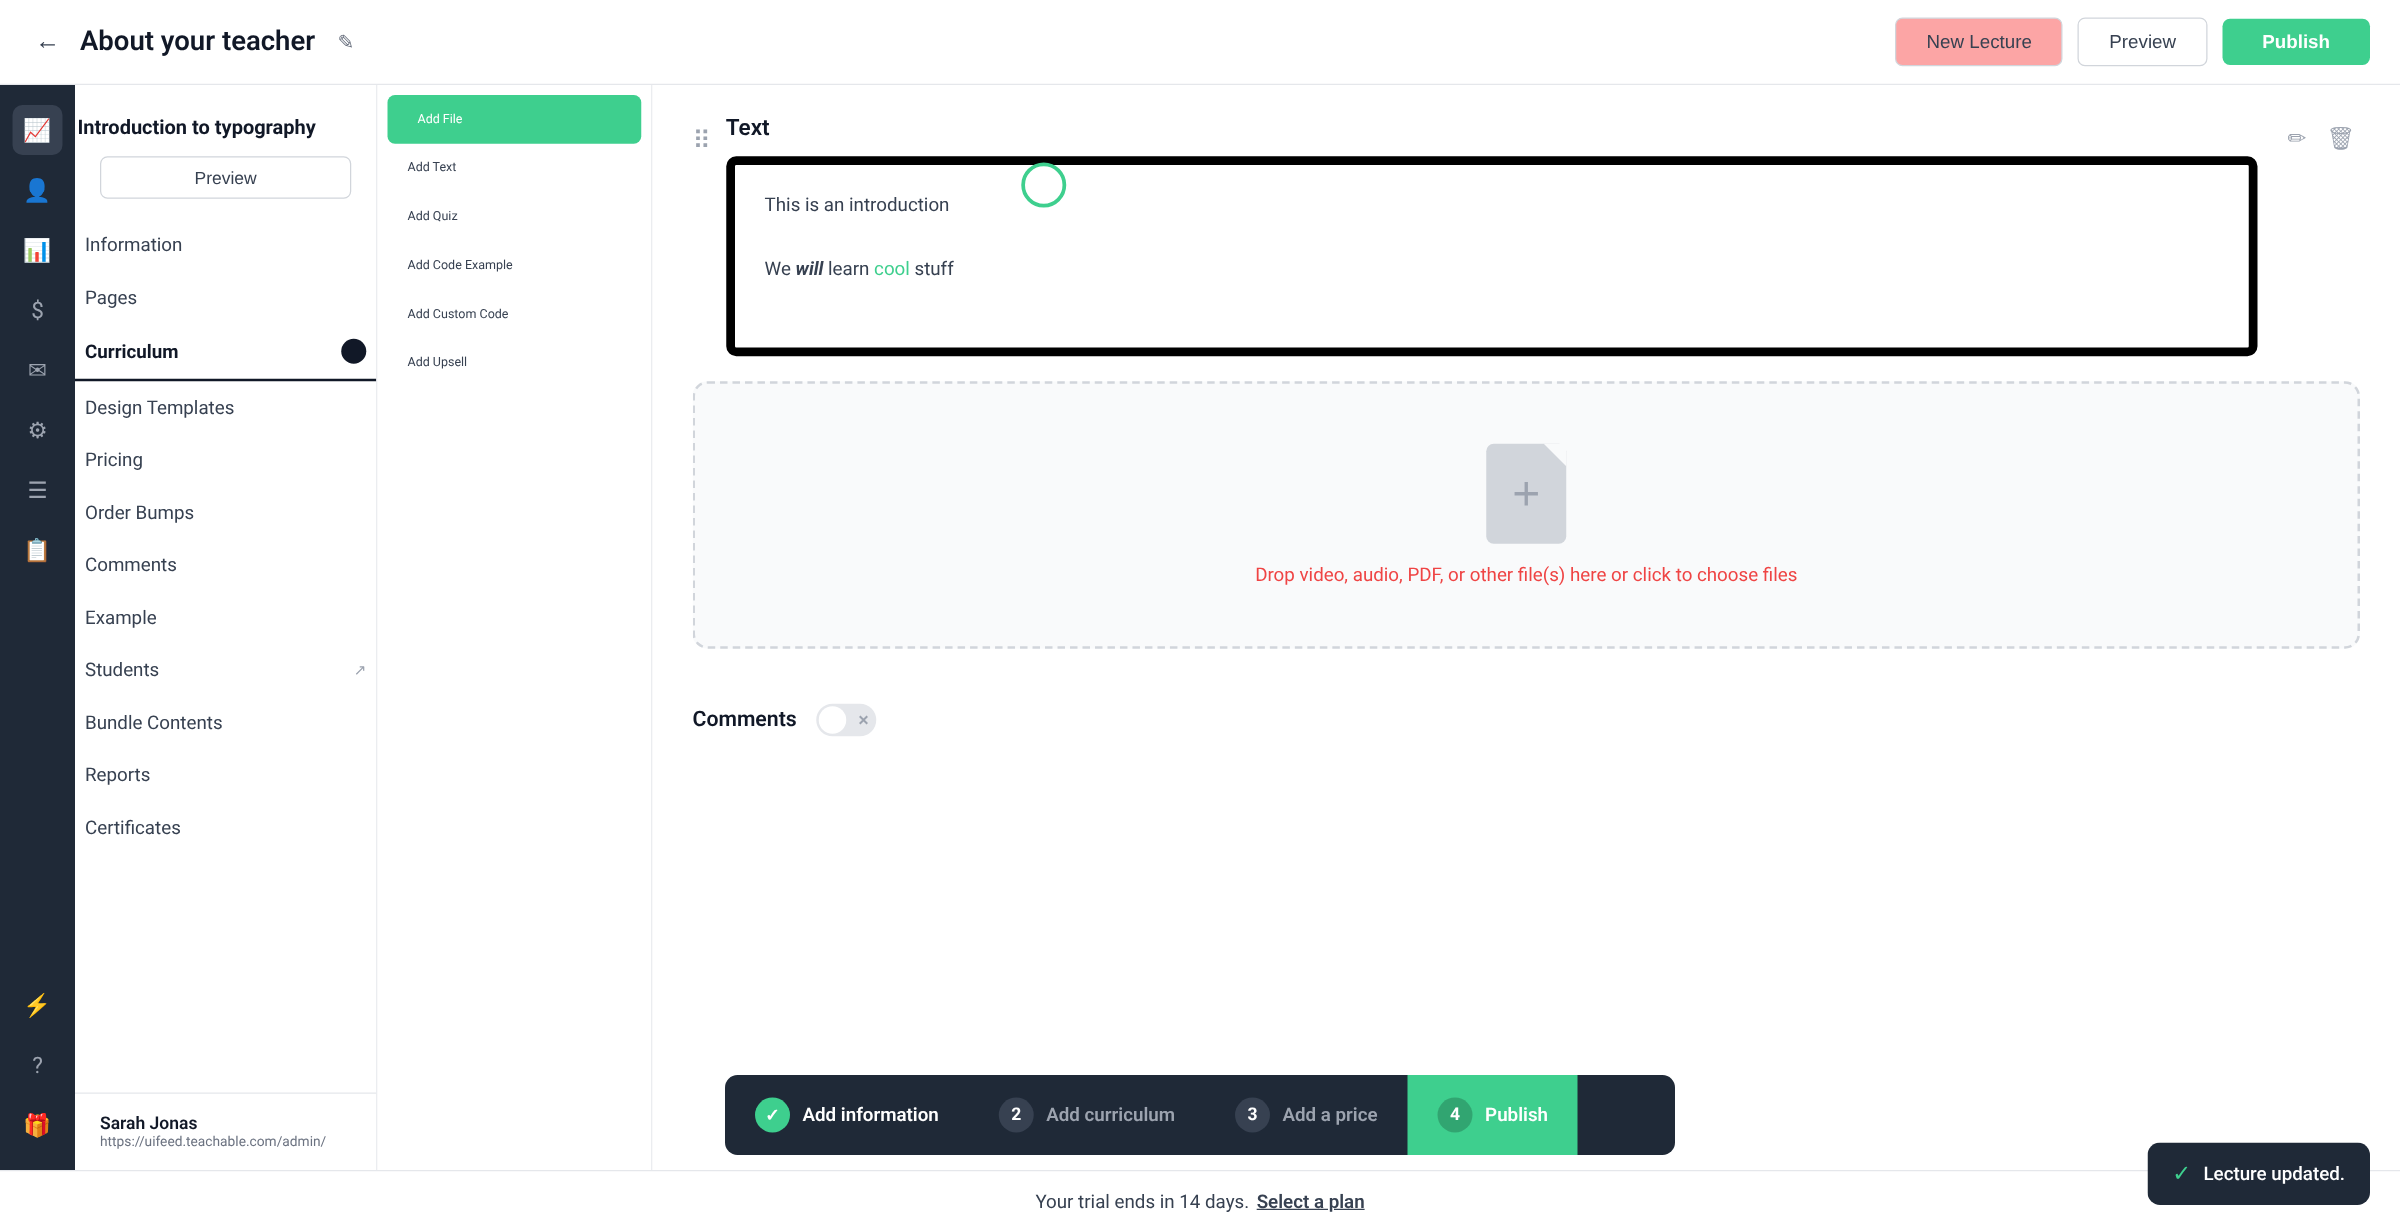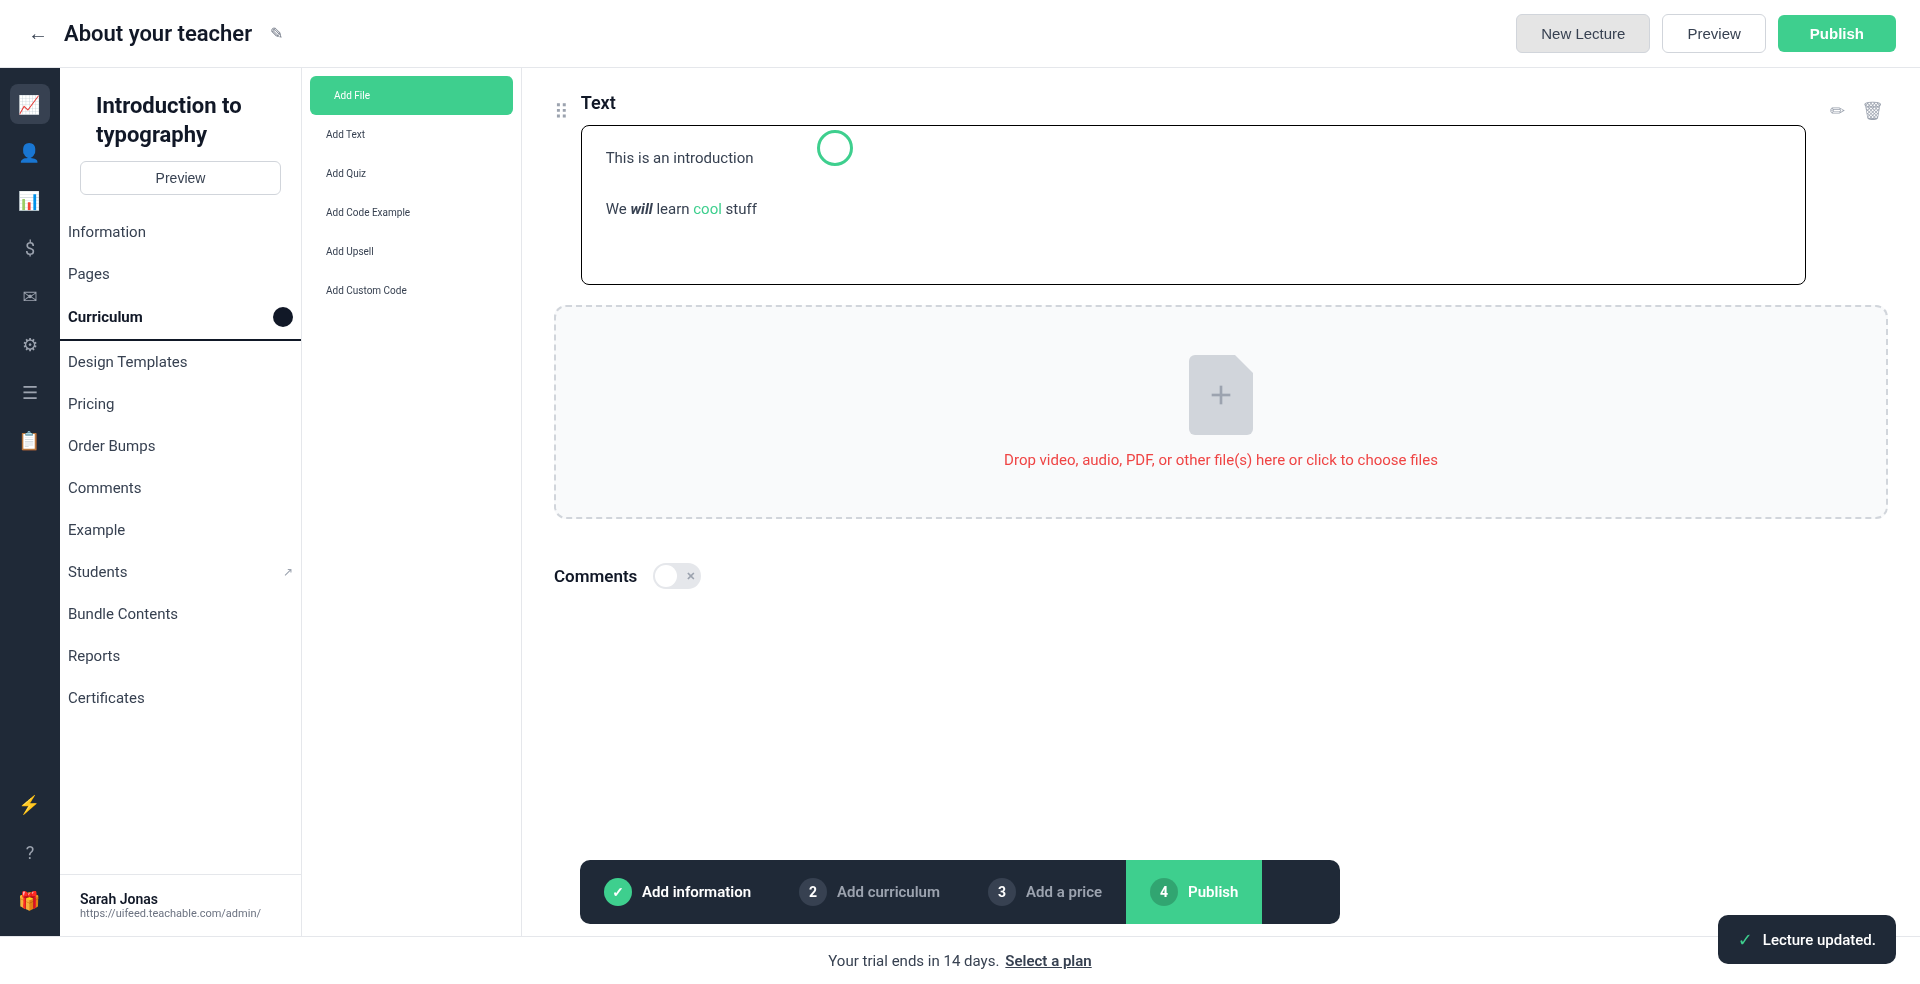--- a/index.html
+++ b/index.html
@@ -9,21 +9,21 @@
     .topbar {
       display: flex; align-items: center; justify-content: space-between;
       padding: 0 24px; height: 68px; border-bottom: 1px solid #e5e7eb;
       background: #fff; flex-shrink: 0;
     }
     .topbar-left { display: flex; align-items: center; gap: 12px; }
     .topbar-back { background: none; border: none; cursor: pointer; font-size: 20px; color: #374151; padding: 4px; }
     .topbar-title { font-size: 22px; font-weight: 600; color: #111827; }
     .topbar-edit { background: none; border: none; cursor: pointer; color: #6b7280; font-size: 16px; margin-left: 6px; }
     .topbar-actions { display: flex; align-items: center; gap: 12px; }
-    .btn-new-lecture { padding: 10px 24px; border: 1.5px solid #d1d5db; background: #e5e5e5; border-radius: 6px; font-size: 15px; font-weight: 500; cursor: pointer; color: #374151; }
+    .btn-new-lecture { padding: 10px 24px; border: 1.5px solid #d1d5db; background: #fca5a5; border-radius: 6px; font-size: 15px; font-weight: 500; cursor: pointer; color: #374151; }
     .btn-preview { padding: 10px 24px; border: 1.5px solid #d1d5db; background: #fff; border-radius: 6px; font-size: 15px; font-weight: 500; cursor: pointer; color: #374151; }
     .btn-publish { padding: 10px 32px; background: #3ecf8e; border: none; border-radius: 6px; font-size: 15px; font-weight: 600; cursor: pointer; color: #fff; }
 
     
     .main-layout { display: flex; flex: 1; overflow: hidden; }
 
     
     .icon-sidebar {
       width: 60px; background: #1f2937; display: flex; flex-direction: column; align-items: center;
       padding: 16px 0; gap: 8px; flex-shrink: 0;
@@ -31,21 +31,21 @@
     .icon-sidebar-item { width: 40px; height: 40px; display: flex; align-items: center; justify-content: center; border-radius: 8px; cursor: pointer; color: #9ca3af; font-size: 18px; }
     .icon-sidebar-item:hover, .icon-sidebar-item.active { background: #374151; color: #fff; }
     .icon-sidebar-spacer { flex: 1; }
 
     
     .nav-sidebar {
       width: 242px; background: #fff; border-right: 1px solid #e5e7eb;
       display: flex; flex-direction: column; padding: 0; flex-shrink: 0; overflow-y: auto;
     }
     .nav-course-title {
-      padding: 24px 36px 12px; font-size: 22px; font-weight: 700; color: #111827; line-height: 1.3;
+      padding: 24px 2px 12px; font-size: 16px; font-weight: 700; color: #111827; line-height: 1.3;
     }
     .nav-preview-btn {
       margin: 0 20px 16px; padding: 8px 0; background: #fff; border: 1.5px solid #d1d5db;
       border-radius: 6px; font-size: 14px; font-weight: 500; cursor: pointer; color: #374151; text-align: center;
     }
     .nav-item {
       padding: 12px 8px; font-size: 15px; color: #374151; cursor: pointer; display: flex; align-items: center; justify-content: space-between;
     }
     .nav-item.active { font-weight: 700; color: #111827; border-bottom: 2px solid #111827; }
     .nav-item .badge { width: 20px; height: 20px; background: #111827; border-radius: 50%; }
@@ -71,21 +71,21 @@
     }
 
     
     .drag-row { display: flex; align-items: flex-start; gap: 12px; margin-bottom: 20px; }
     .drag-handle { color: #9ca3af; font-size: 20px; padding-top: 8px; cursor: grab; }
 
     
     .text-block { flex: 1; }
     .text-block-header { font-size: 18px; font-weight: 600; color: #111827; margin-bottom: 12px; }
     .text-block-body {
-      border: 1px solid #000000; border-radius: 8px; padding: 20px 24px; background: #fff;
+      border: 7px solid #000000; border-radius: 8px; padding: 20px 24px; background: #fff;
       font-size: 15px; color: #374151; line-height: 1.7; min-height: 160px;
     }
     .text-block-body .bold { font-weight: 700; font-style: italic; }
     .text-block-body .colored { color: #3ecf8e; }
     .text-block-actions { display: flex; gap: 8px; margin-left: 8px; padding-top: 4px; }
     .text-block-actions button { background: none; border: none; cursor: pointer; color: #9ca3af; font-size: 18px; padding: 4px; }
 
     
     .file-drop {
       border: 2px dashed #d1d5db; border-radius: 12px; padding: 48px 24px;
@@ -235,22 +235,22 @@
       <div class="nav-user-name">Sarah Jonas</div>
       <div class="nav-user-url">https://uifeed.teachable.com/admin/</div>
     </div>
   </div>
 
   <div class="dropdown-panel">
     <div class="dropdown-item highlighted">Add File</div>
     <div class="dropdown-item">Add Text</div>
     <div class="dropdown-item">Add Quiz</div>
     <div class="dropdown-item">Add Code Example</div>
+    <div class="dropdown-item">Add Custom Code</div>
     <div class="dropdown-item">Add Upsell</div>
-    <div class="dropdown-item">Add Custom Code</div>
   </div>
 
   <div class="content-area" style="position:relative;">
 
     <div class="drag-row">
       <span class="drag-handle">⠿</span>
       <div class="text-block">
         <div class="text-block-header">Text</div>
         <div class="text-block-body">
           <div>This is an introduction</div>

